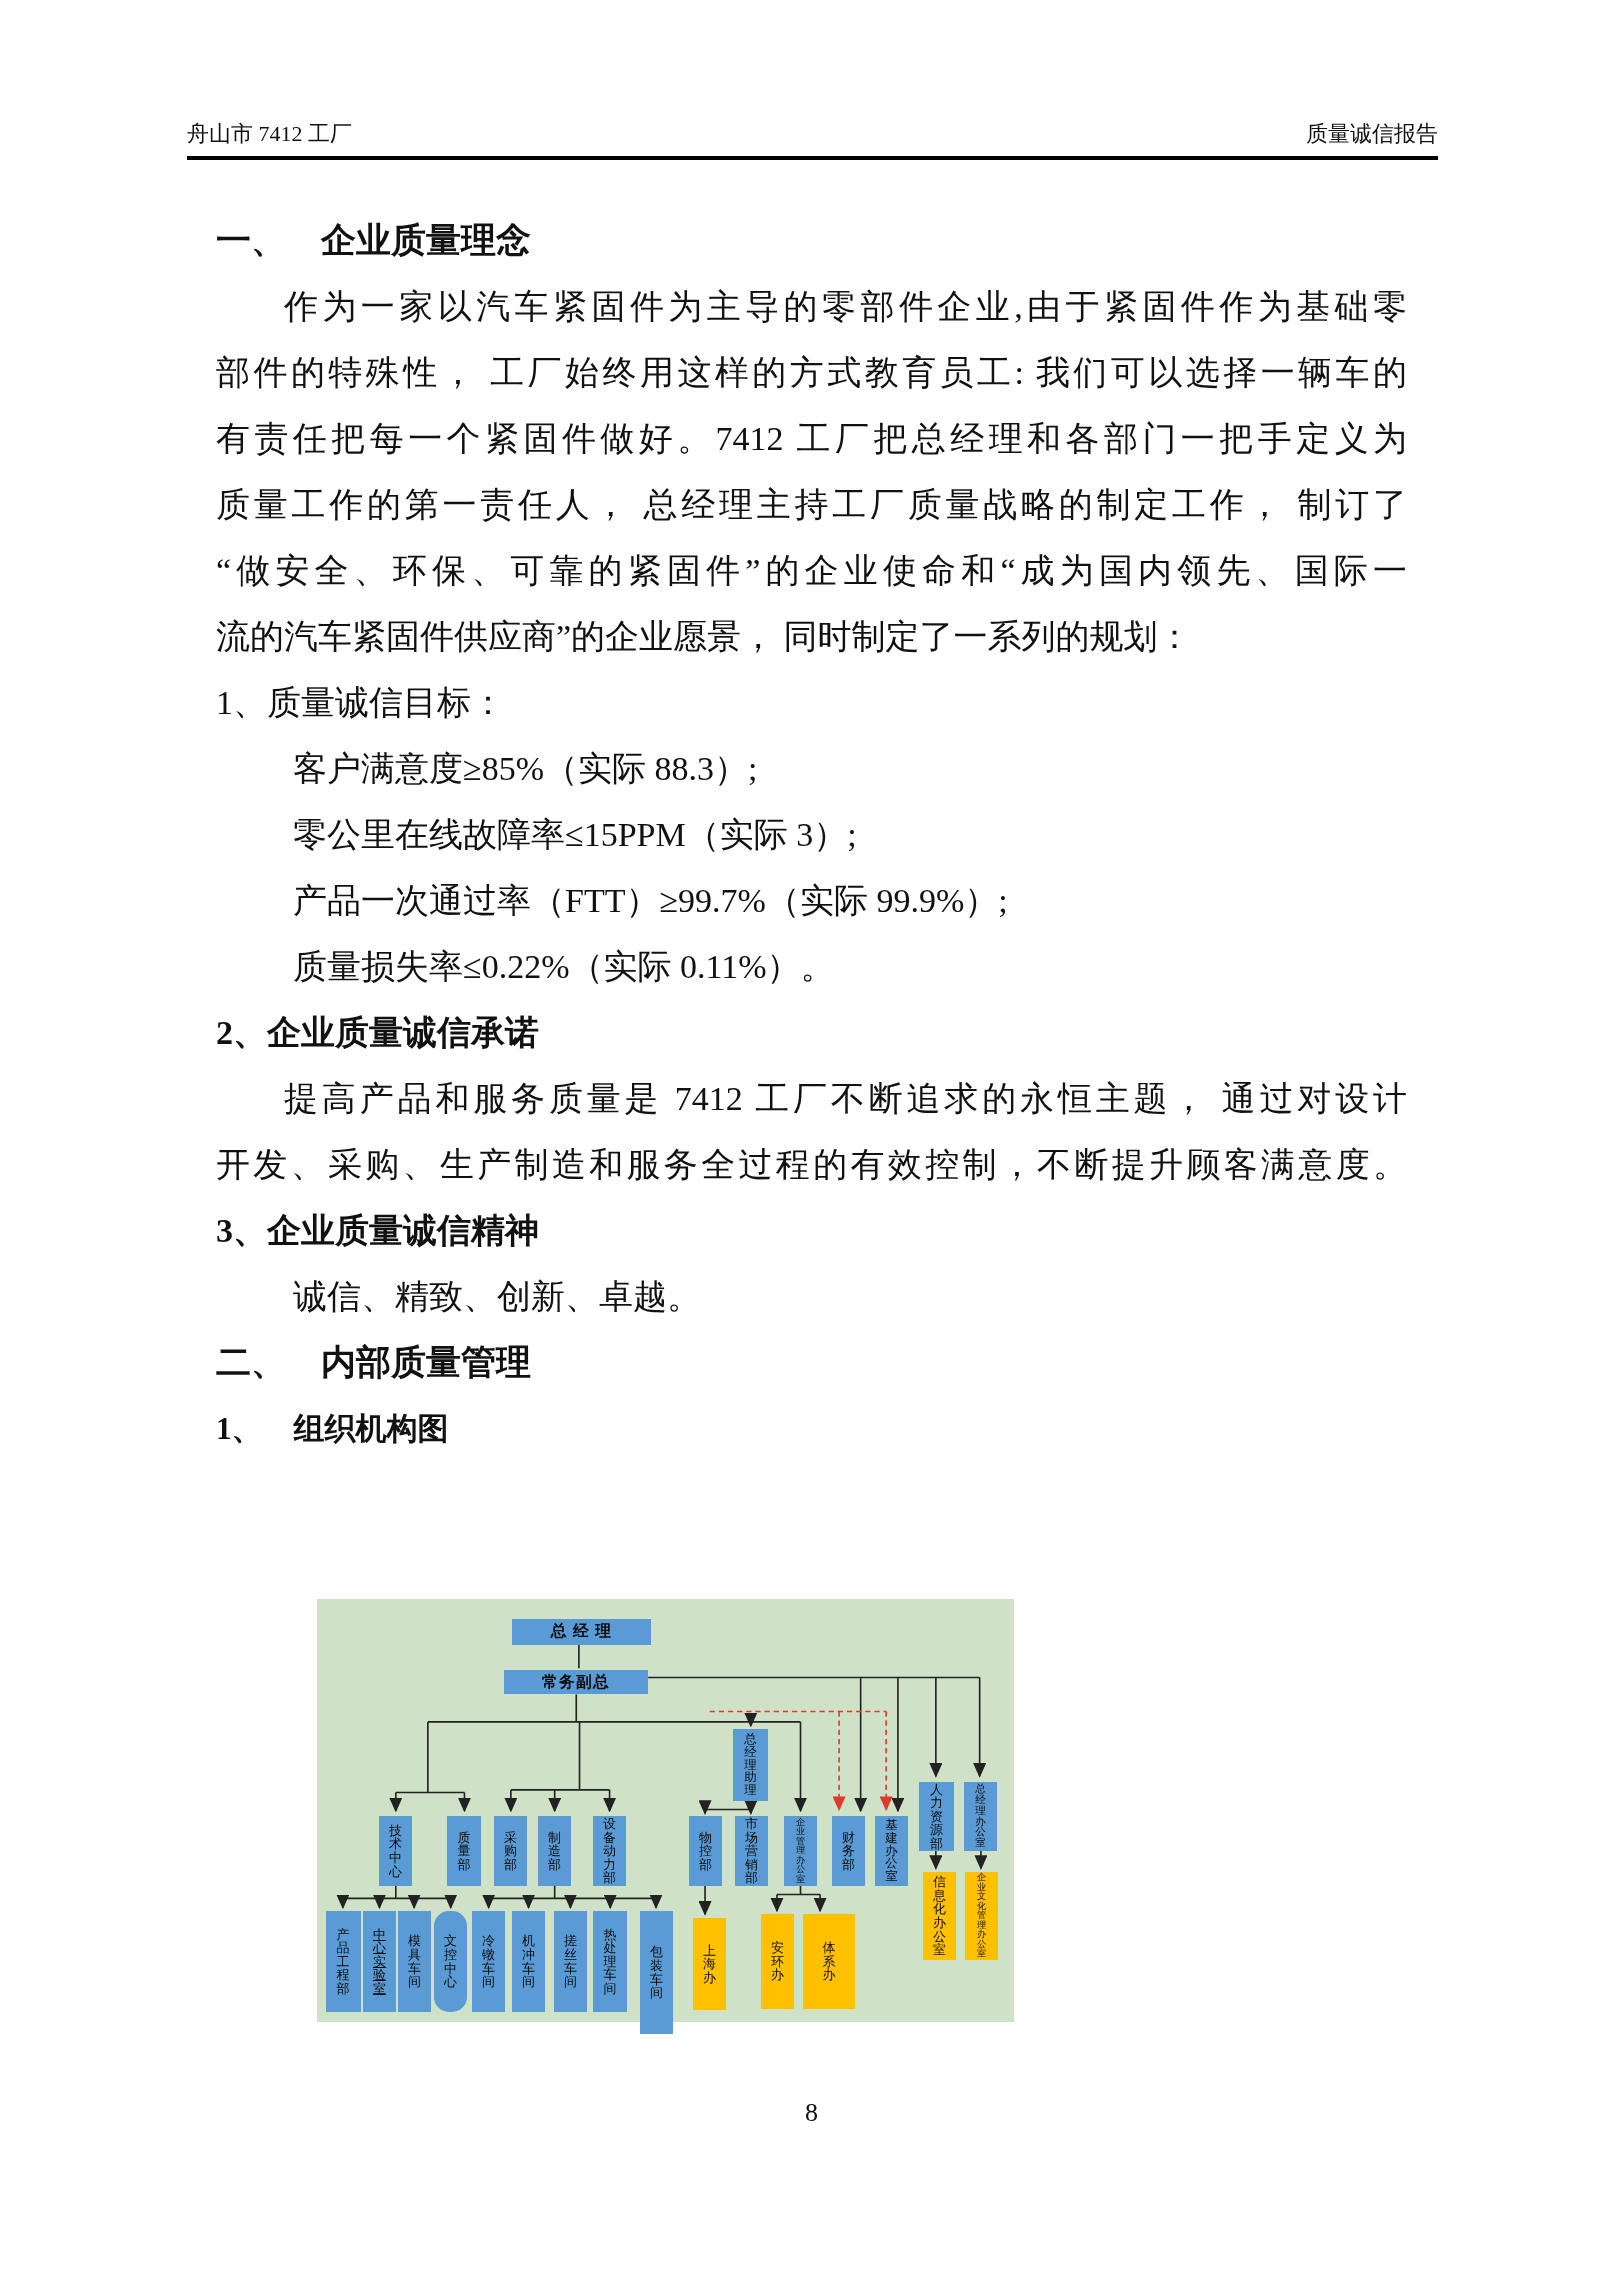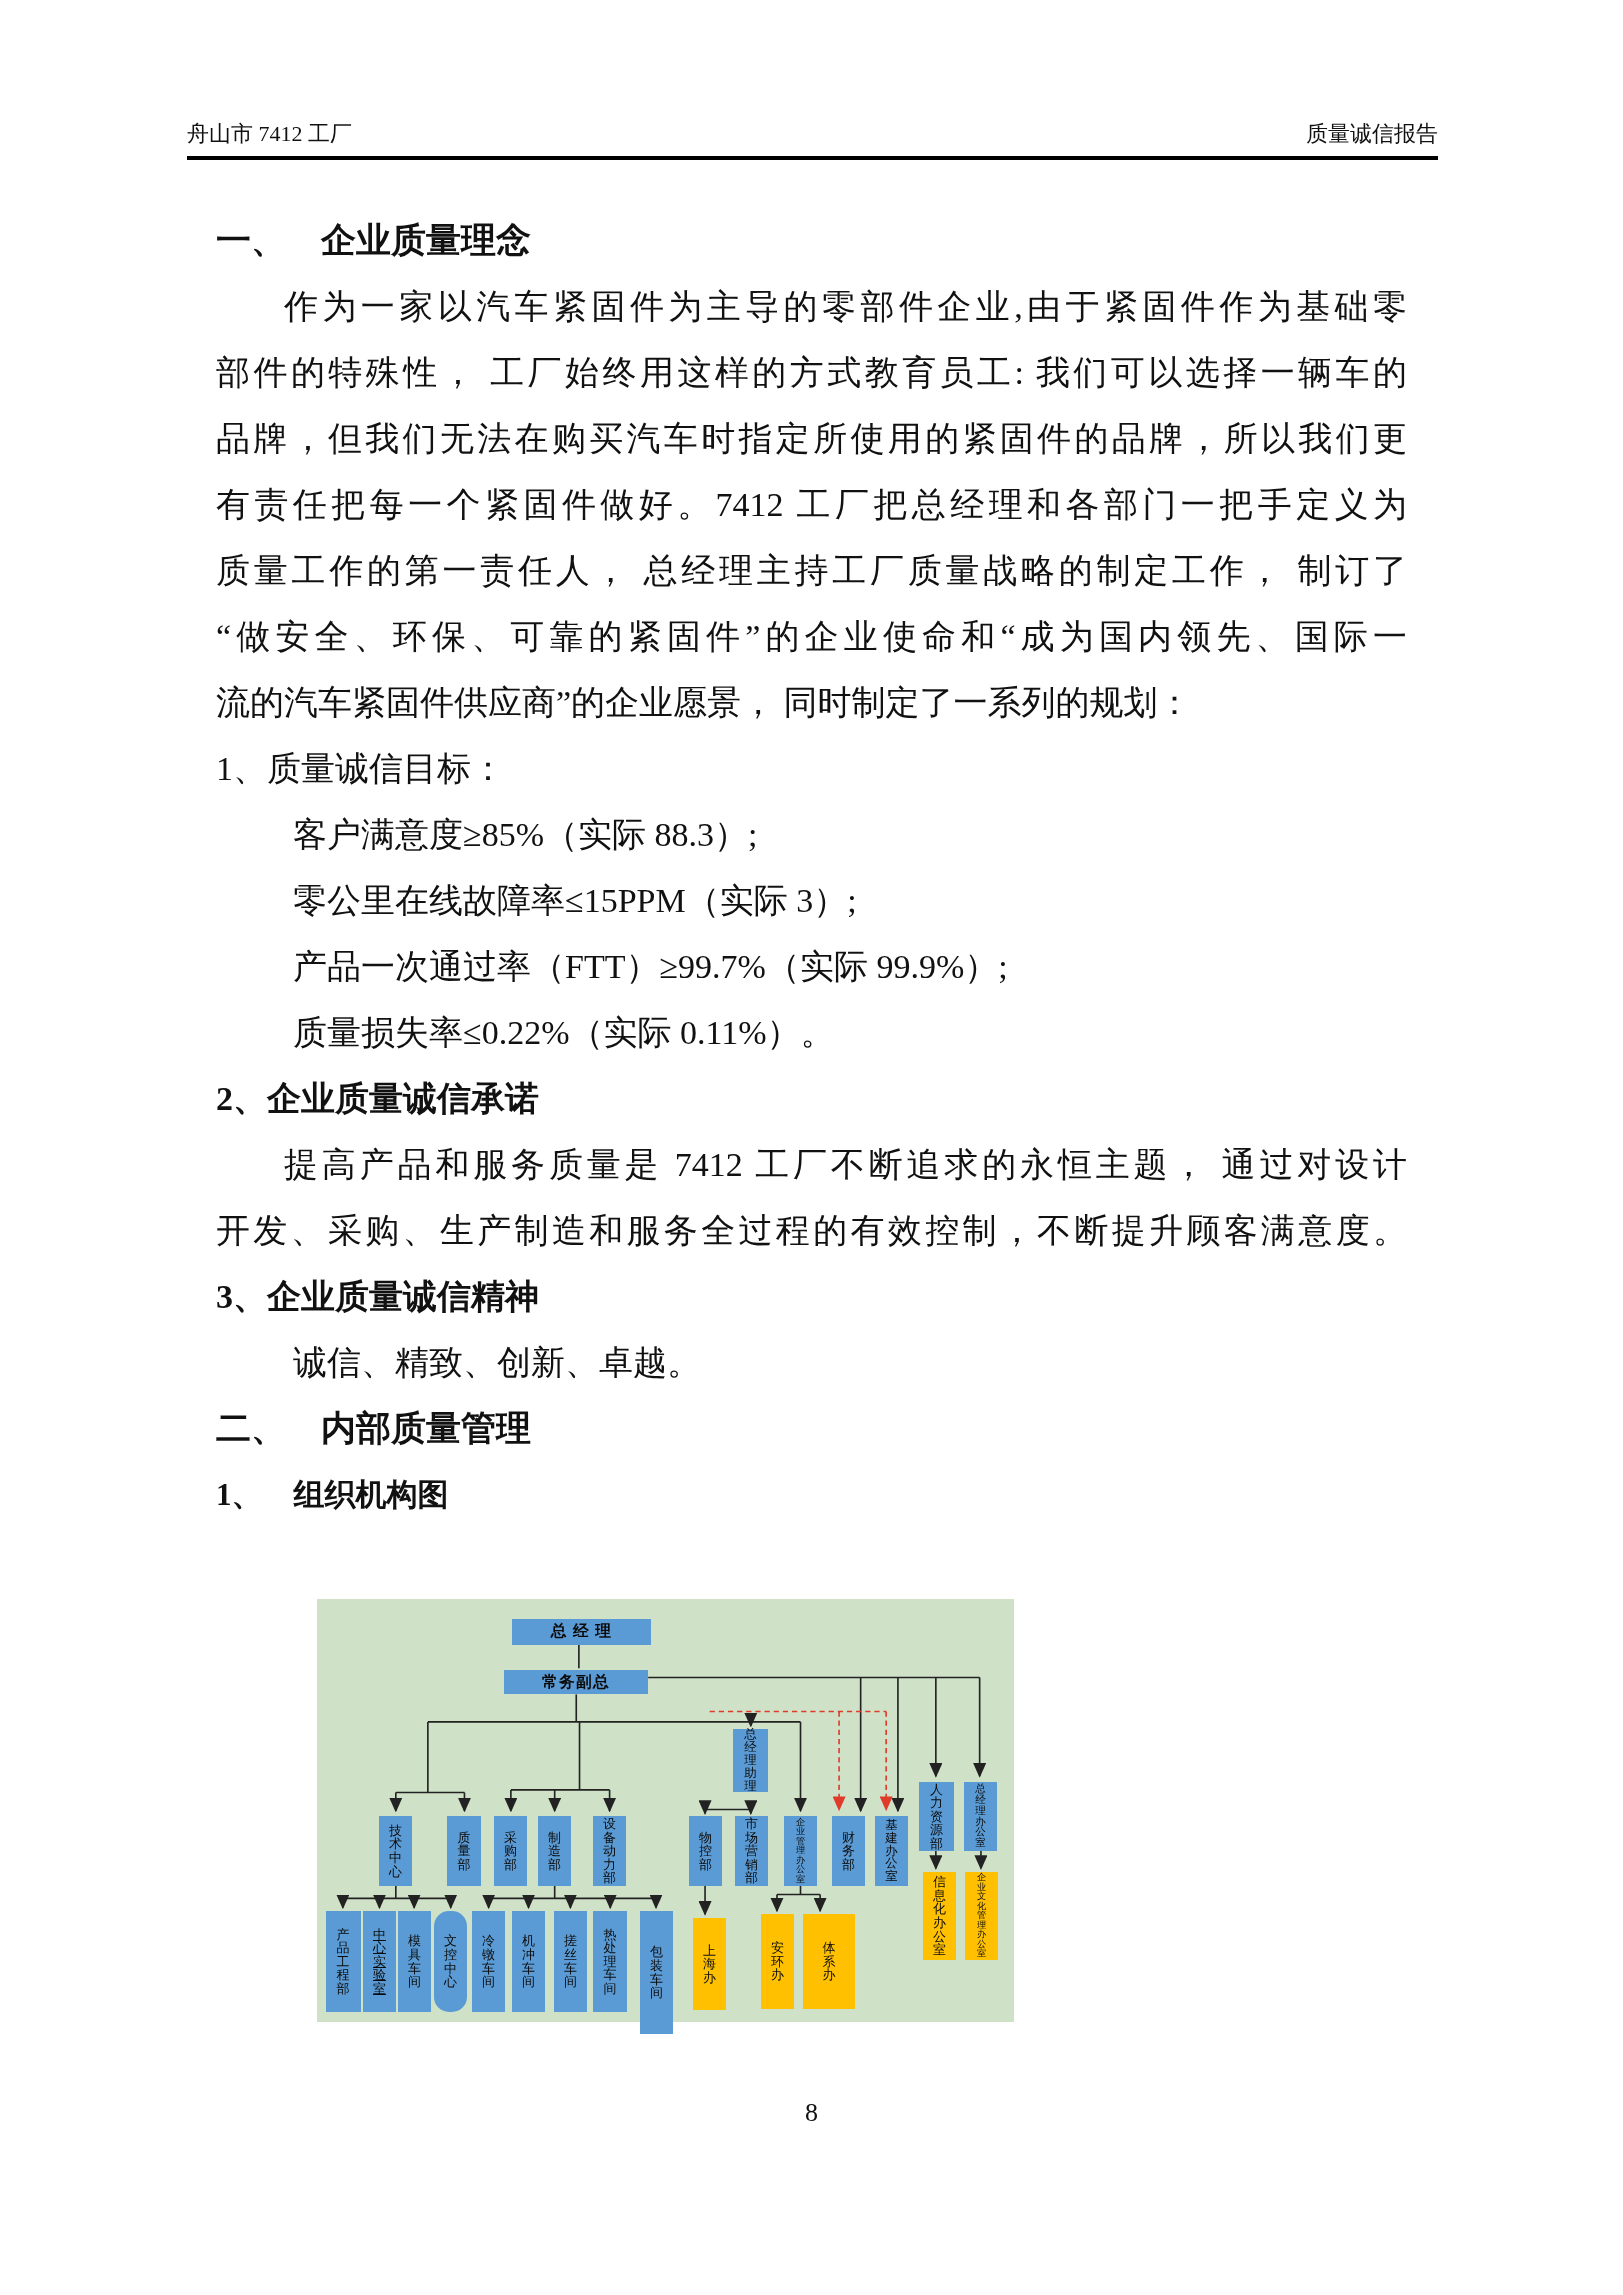--- a/index.html
+++ b/index.html
@@ -33,21 +33,21 @@
   .ob{
     position:absolute;background:#5b9bd5;color:#0b0b0b;
     display:flex;align-items:center;justify-content:center;
     font-size:13px;line-height:1.04;text-align:center;
   }
   .ob.yellow{background:#ffc000;}
   .ob .vt{width:1.05em;word-break:break-all;display:block;}
   .ob.hbox{white-space:nowrap;font-weight:700;font-size:15.7px;letter-spacing:1.3px;}
   #b0{left:195px;top:19.6px;width:139px;height:26px;}
   #b1{left:187px;top:71px;width:144px;height:24px;}
-  #b2{left:416px;top:130px;width:35px;height:63px;font-size:12.4px;}
+  #b2{left:416px;top:130px;width:35px;height:72px;font-size:12.4px;}
   #b3{left:62px;top:217px;width:33px;height:70px;}
   #b4{left:130px;top:217px;width:34px;height:70px;}
   #b5{left:177px;top:217px;width:33px;height:70px;}
   #b6{left:221px;top:217px;width:33px;height:70px;}
   #b7{left:276px;top:217px;width:33px;height:70px;}
   #b8{left:372px;top:217px;width:33px;height:70px;}
   #b9{left:418px;top:217px;width:33px;height:70px;}
   #b10{left:467px;top:217px;width:33px;height:70px;font-size:9.2px;}
   #b11{left:515px;top:217px;width:33px;height:70px;}
   #b12{left:558px;top:217px;width:33px;height:70px;font-size:12.4px;}
@@ -80,21 +80,20 @@
 
   <div class="hdr">
     <span>舟山市 7412 工厂</span>
     <span>质量诚信报告</span>
   </div>
 
   <div class="doc">
     <div class="ln h1">一、　企业质量理念</div>
     <div class="ln full ind">作为一家以汽车紧固件为主导的零部件企业,由于紧固件作为基础零</div>
     <div class="ln full">部件的特殊性， 工厂始终用这样的方式教育员工: 我们可以选择一辆车的</div>
-    <div class="ln full">品牌，但我们无法在购买汽车时指定所使用的紧固件的品牌，所以我们更</div>
     <div class="ln full">有责任把每一个紧固件做好。7412 工厂把总经理和各部门一把手定义为</div>
     <div class="ln full">质量工作的第一责任人， 总经理主持工厂质量战略的制定工作， 制订了</div>
     <div class="ln full">“做安全、环保、可靠的紧固件”的企业使命和“成为国内领先、国际一</div>
     <div class="ln">流的汽车紧固件供应商”的企业愿景， 同时制定了一系列的规划：</div>
     <div class="ln">1、质量诚信目标：</div>
     <div class="ln ind2">客户满意度≥85%（实际 88.3）;</div>
     <div class="ln ind2">零公里在线故障率≤15PPM（实际 3）;</div>
     <div class="ln ind2">产品一次通过率（FTT）≥99.7%（实际 99.9%）;</div>
     <div class="ln ind2">质量损失率≤0.22%（实际 0.11%）。</div>
     <div class="ln b">2、企业质量诚信承诺</div>

